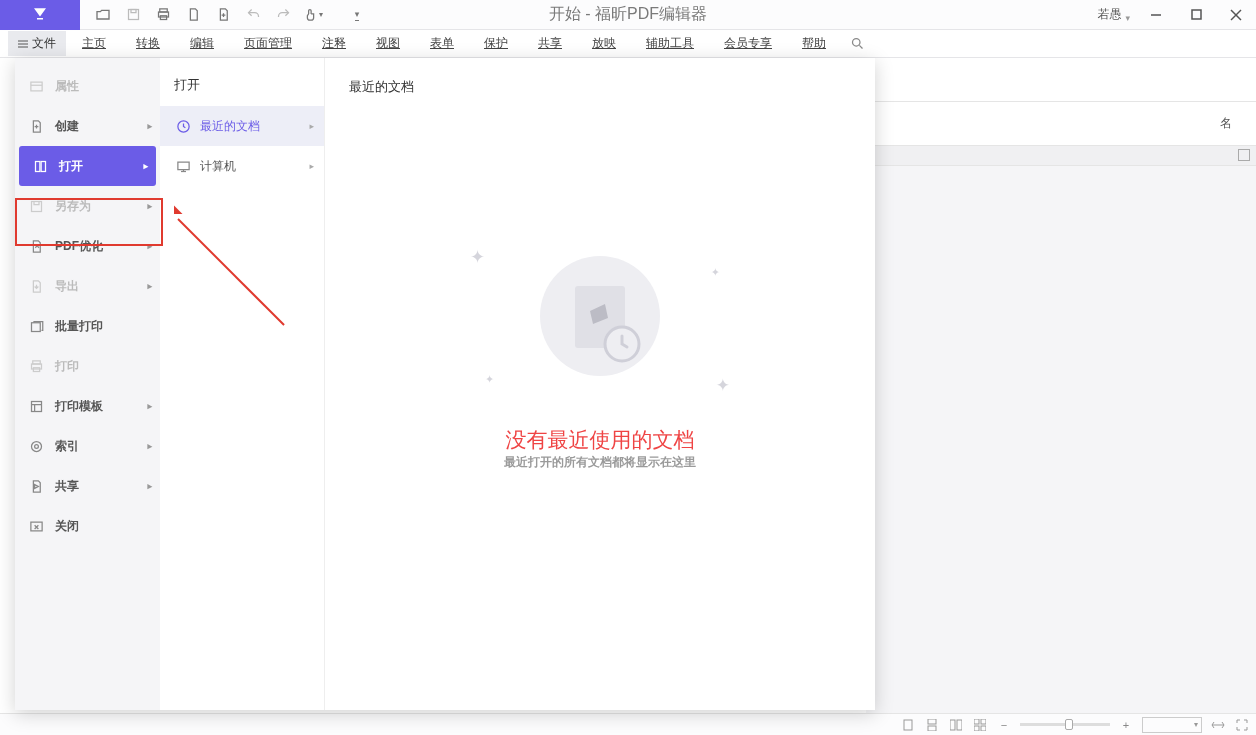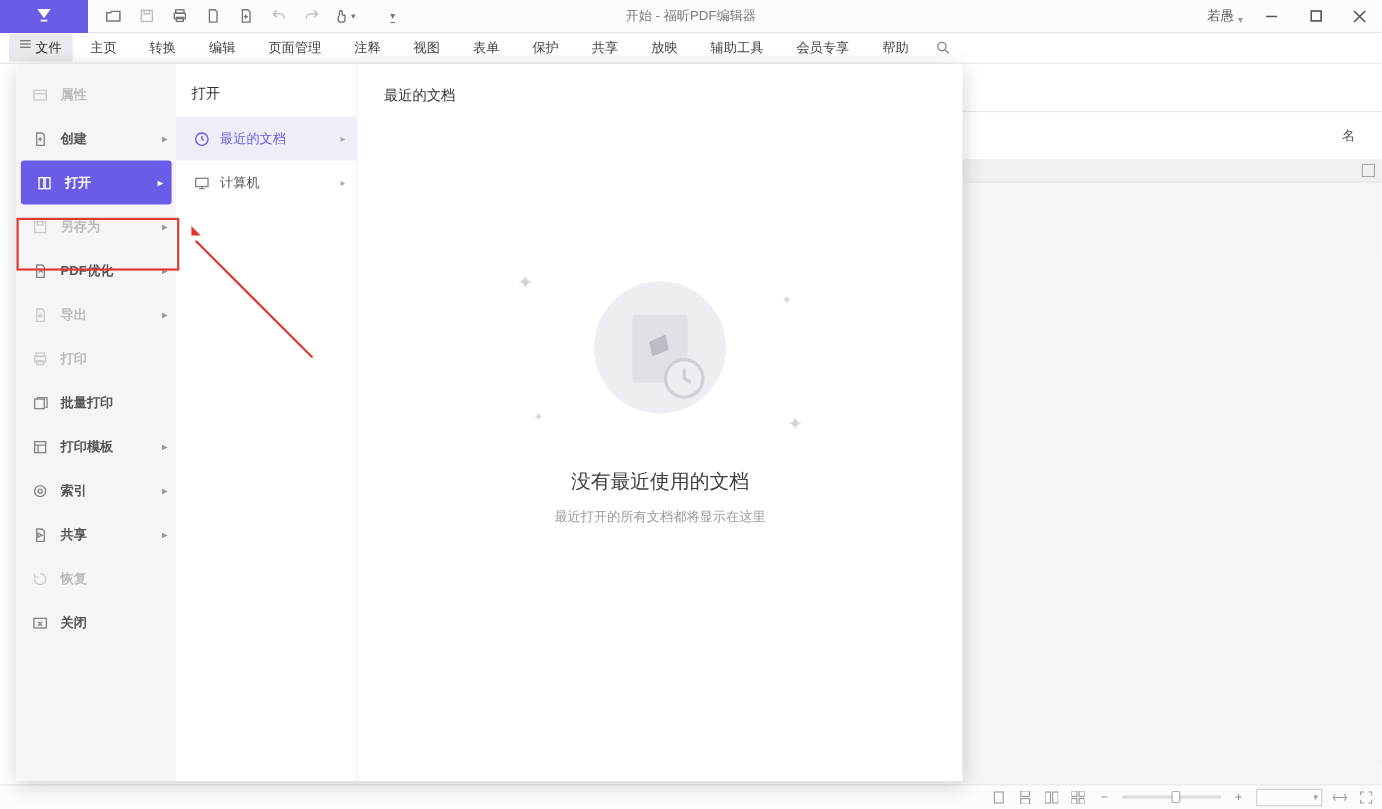--- a/index.html
+++ b/index.html
@@ -4,29 +4,29 @@
 <style>
   * { box-sizing: border-box; margin: 0; padding: 0; font-family: "Microsoft YaHei", sans-serif; }
   body { width: 1256px; height: 735px; background: #fff; overflow: hidden; position: relative; }
 
   
   .titlebar { height: 30px; background: #fcfcfd; display: flex; align-items: center; position: relative; border-bottom: 1px solid #e5e5e8; }
   .logo { width: 80px; height: 30px; background: #6b5ce7; display: flex; align-items: center; justify-content: center; }
   .logo svg { width: 18px; height: 18px; }
   .qat { display: flex; align-items: center; gap: 4px; padding-left: 10px; }
   .qat .qbtn { width: 26px; height: 26px; display: flex; align-items: center; justify-content: center; color: #888; cursor: pointer; }
-  .title-center { position: absolute; left: 50%; transform: translateX(-50%); font-size: 12px; color: #7a7a7a; }
+  .title-center { position: absolute; left: 50%; transform: translateX(-50%); font-size: 16px; color: #7a7a7a; }
   .title-right { position: absolute; right: 0; display: flex; align-items: center; height: 30px; }
   .title-right .tbtn { width: 40px; height: 30px; display: flex; align-items: center; justify-content: center; color: #555; cursor: pointer; font-size: 12px;}
   .title-right .user { font-size: 12px; color: #555; padding: 0 6px; cursor: pointer; display:flex; align-items:flex-end; gap:4px;}
 
   
   .ribbon { height: 28px; background: #fff; display: flex; align-items: center; border-bottom: 1px solid #e5e5e8; padding-left: 8px; gap: 2px; position: relative; }
-  .file-tab { background: #e9eaee; padding: 4px 10px; font-size: 12px; color: #333; cursor: pointer; display:flex; gap:4px; }
-  .rtab { padding: 16px 14px; font-size: 12px; color: #444; cursor: pointer; }
+  .file-tab { background: #e9eaee; padding: 4px 10px; font-size: 12px; color: #333; cursor: pointer; display:flex; align-items:center; gap:4px; }
+  .rtab { padding: 16px 14px; font-size: 12px; color: #444; cursor: pointer; text-decoration: underline; }
   .ribbon .search { margin-left: 8px; color: #888; cursor: pointer; }
 
   
   .bg-right { position: absolute; top: 58px; right: 0; width: 390px; height: 660px; background: #f5f5f7; }
   .bg-right .hdr { height: 44px; background: #fff; border-bottom: 1px solid #e5e5e5; display:flex; align-items:center; justify-content:flex-end; padding-right:20px; font-size:12px; color:#555;}
   .bg-right .strip { height: 20px; background:#f0f0f2; border-bottom:1px solid #e5e5e5; position:relative;}
   .bg-right .strip .sq { position:absolute; right:6px; top:3px; width:12px; height:12px; border:1px solid #aaa;}
 
   
   .statusbar { position: absolute; bottom: 0; left: 0; right: 0; height: 22px; background: #fcfcfd; border-top: 1px solid #e5e5e5; display: flex; align-items: center; padding: 0 6px; font-size: 11px; color: #888; }
@@ -55,22 +55,22 @@
   .sub-item { height: 40px; display: flex; align-items: center; padding: 0 14px; font-size: 12px; color: #555; cursor: pointer; position: relative; }
   .sub-item .ic { width: 18px; height: 18px; margin-right: 8px; color: #888; display:flex; align-items:center; justify-content:center;}
   .sub-item.selected { background: #edeef7; color: #6b5ce7; }
   .sub-item.selected .ic { color: #6b5ce7; }
   .sub-item .chev { position: absolute; right: 10px; font-size: 9px; color: #aaa; }
 
   .open-main { flex: 1; padding: 20px 24px; position: relative; }
   .open-main .title { font-size: 13px; color: #333; margin-bottom: 30px; }
   .empty-state { display: flex; flex-direction: column; align-items: center; margin-top: 140px; }
   .empty-ill { width: 200px; height: 170px; position: relative; margin-bottom: 20px; }
-  .empty-h { font-size: 18px; color: #404040; margin-bottom: 12px; }
-  .empty-p { font-size: 12px; color: #9a9a9a; }
+  .empty-h { font-size: 21px; color: #ef4444; }
+  .empty-p { font-size: 12px; color: #9a9a9a; font-weight: bold; }
 
   
   .spark { position:absolute; color:#d5d5dc; }
 
   
   .arrow-line { position:absolute; background:#e03a2f; height:2px; transform-origin:left center; z-index:61;}
   .arrow-head { position:absolute; width:0; height:0; border:6px solid transparent; border-right-color:#e03a2f; z-index:61;}
 
   svg { display:block; }
 </style>
@@ -255,42 +255,42 @@
     <div class="fs-item disabled">
       <span class="ic">
           <svg width="15" height="15" viewBox="0 0 24 24" fill="none" stroke="currentColor" stroke-width="2">
             <path d="M7 3h8l3 3v15H7z"></path>
             <path d="M12 9v6M9 12l3 3 3-3"></path>
           </svg>
         </span>
       <span>导出</span>
       <span class="chev">▸</span>
     </div>
+    <div class="fs-item">
+      <span class="ic">
+          <svg width="15" height="15" viewBox="0 0 24 24" fill="none" stroke="currentColor" stroke-width="2">
+            <rect x="4" y="6" width="14" height="14"></rect>
+            <path d="M8 6V4h14v14h-2"></path>
+          </svg>
+        </span>
+      <span>批量打印</span>
+    </div>
     <div class="fs-item disabled">
       <span class="ic">
           <svg width="15" height="15" viewBox="0 0 24 24" fill="none" stroke="currentColor" stroke-width="2">
             <rect x="6" y="3" width="12" height="5"></rect>
             <rect x="4" y="8" width="16" height="8"></rect>
             <rect x="7" y="14" width="10" height="6"></rect>
           </svg>
         </span>
       <span>打印</span>
     </div>
     <div class="fs-item">
       <span class="ic">
           <svg width="15" height="15" viewBox="0 0 24 24" fill="none" stroke="currentColor" stroke-width="2">
-            <rect x="4" y="6" width="14" height="14"></rect>
-            <path d="M8 6V4h14v14h-2"></path>
-          </svg>
-        </span>
-      <span>批量打印</span>
-    </div>
-    <div class="fs-item">
-      <span class="ic">
-          <svg width="15" height="15" viewBox="0 0 24 24" fill="none" stroke="currentColor" stroke-width="2">
             <rect x="4" y="4" width="16" height="16"></rect>
             <line x1="4" y1="9" x2="20" y2="9"></line>
             <line x1="9" y1="9" x2="9" y2="20"></line>
           </svg>
         </span>
       <span>打印模板</span>
       <span class="chev">▸</span>
     </div>
     <div class="fs-item">
       <span class="ic">
@@ -304,29 +304,20 @@
     </div>
     <div class="fs-item">
       <span class="ic">
           <svg width="15" height="15" viewBox="0 0 24 24" fill="none" stroke="currentColor" stroke-width="2">
             <path d="M7 3h8l3 3v15H7z"></path>
             <path d="M15 12l-6 3v-6z"></path>
           </svg>
         </span>
       <span>共享</span>
       <span class="chev">▸</span>
-    </div>
-    <div class="fs-item disabled">
-      <span class="ic">
-          <svg width="15" height="15" viewBox="0 0 24 24" fill="none" stroke="currentColor" stroke-width="2">
-            <path d="M4 12a8 8 0 108-8"></path>
-            <path d="M4 4v5h5"></path>
-          </svg>
-        </span>
-      <span>恢复</span>
     </div>
     <div class="fs-item">
       <span class="ic">
           <svg width="15" height="15" viewBox="0 0 24 24" fill="none" stroke="currentColor" stroke-width="2">
             <rect x="3" y="5" width="18" height="14"></rect>
             <path d="M9 10l6 6M15 10l-6 6"></path>
           </svg>
         </span>
       <span>关闭</span>
     </div>

